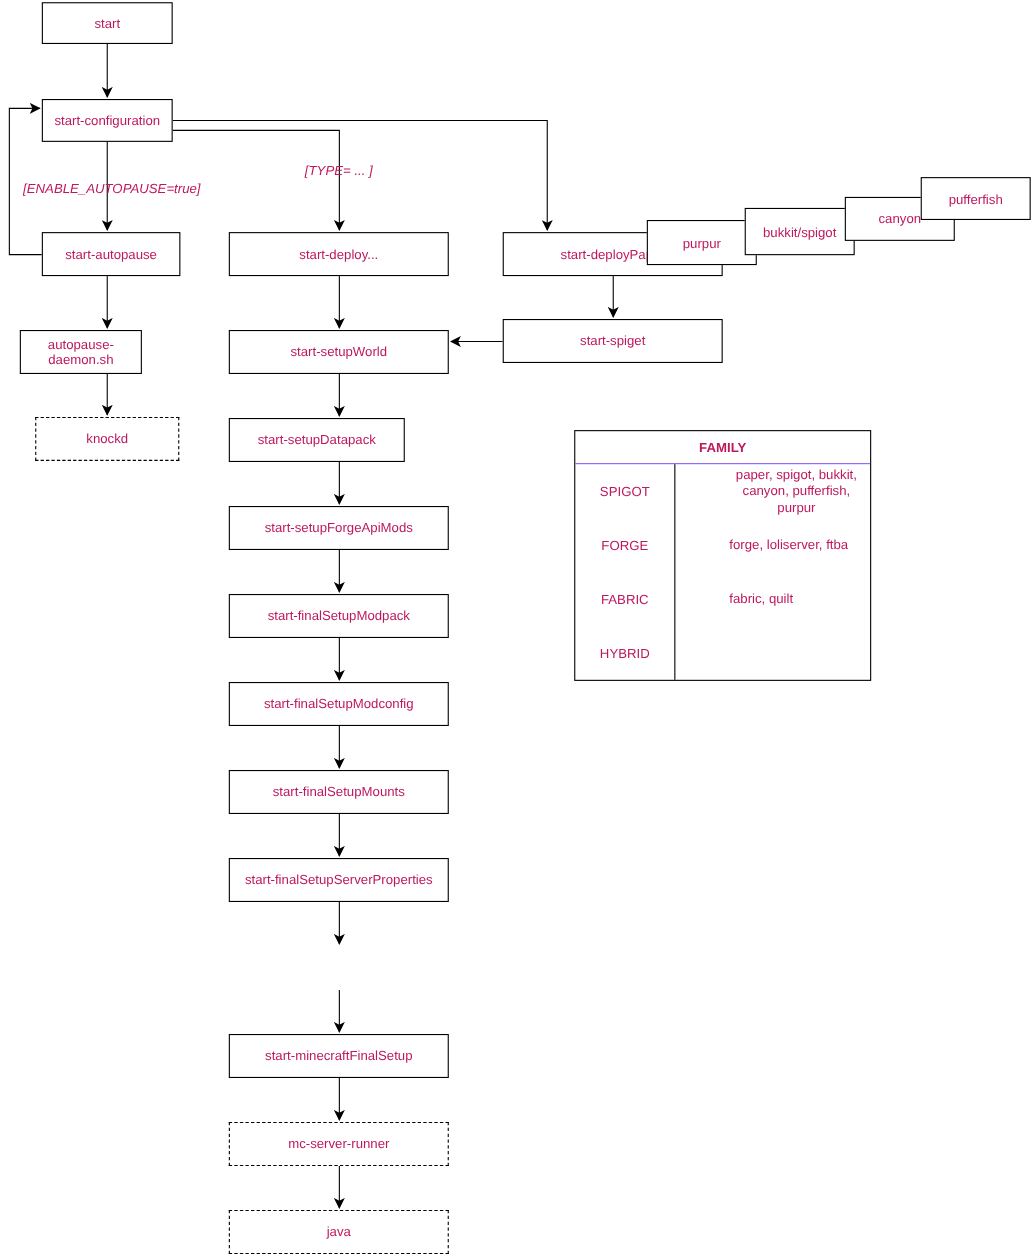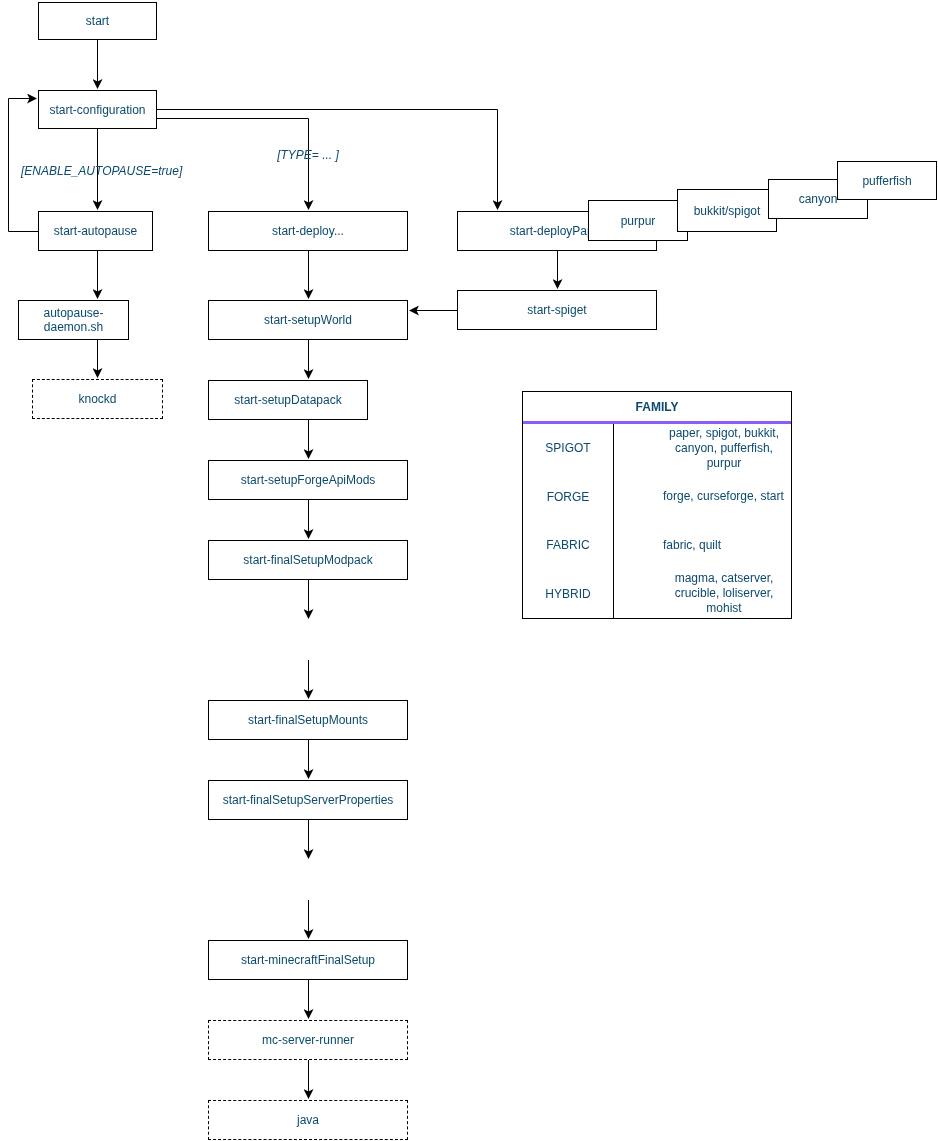--- a/index.html
+++ b/index.html
@@ -1,37 +1,37 @@
 <!DOCTYPE html>
 <html><head>
 <meta charset="utf-8">
 <style>
   html,body{margin:0;padding:0;background:#ffffff;}
   .canvas{
     position:relative;width:938px;height:1141px;background:#ffffff;
-    font-family:"Liberation Sans",sans-serif;font-size:12px;color:#0c4a6e;
+    font-family:"Liberation Sans",sans-serif;font-size:12px;color:#be185d;
     overflow:hidden;
   }
   svg.edges{position:absolute;left:0;top:0;pointer-events:none;}
   .node{
     position:absolute;box-sizing:border-box;background:#ffffff;
     border:1px solid #000000;display:flex;align-items:center;justify-content:center;
     text-align:center;line-height:14px;padding:2px;
   }
   .node.dashed{border-style:dashed;}
   .edge-label{
     position:absolute;text-align:center;white-space:nowrap;line-height:14px;font-style:italic;
   }
   .family-table{
     position:absolute;left:522px;top:391px;width:270px;height:228px;
     box-sizing:border-box;border:1px solid #000000;background:#ffffff;
     display:flex;flex-direction:column;
   }
   .ft-header{
-    height:29px;flex:0 0 29px;border-bottom:3px solid #8b5cf6;
+    height:29px;flex:0 0 29px;border-bottom:1px solid #8b5cf6;
     display:flex;align-items:center;justify-content:center;font-weight:bold;
   }
   .ft-body{flex:1;display:flex;flex-direction:column;}
   .ft-row{flex:1;display:flex;gap:41px;}
   .ft-family{
     width:91px;flex:0 0 91px;box-sizing:border-box;border-right:1px solid #000000;
     display:flex;align-items:center;justify-content:center;
   }
   .ft-members{
     flex:1;display:flex;align-items:center;text-align:center;
@@ -68,29 +68,30 @@
       <polyline points="308.5,740 308.5,778" marker-end="url(#arr)"></polyline>
       <polyline points="308.5,820 308.5,858" marker-end="url(#arr)"></polyline>
       <polyline points="308.5,900 308.5,938" marker-end="url(#arr)"></polyline>
       <polyline points="308.5,980 308.5,1018" marker-end="url(#arr)"></polyline>
       <polyline points="308.5,1060 308.5,1098" marker-end="url(#arr)"></polyline>
     </g>
   </svg>
 
   <div class="node" style="left:38px;top:2px;width:119px;height:38px">start</div>
   <div class="node" style="left:38px;top:90px;width:119px;height:39px">start-configuration</div>
-  <div class="node" style="left:38px;top:211px;width:115px;height:40px">start-autopause</div>
+  <div class="node" style="left:38px;top:211px;width:126px;height:40px">start-autopause</div>
   <div class="node" style="left:18px;top:300px;width:111px;height:40px">autopause-daemon.sh</div>
   <div class="node dashed" style="left:32px;top:379px;width:131px;height:40px">knockd</div>
 
   <div class="node" style="left:208px;top:211px;width:200px;height:40px">start-deploy...</div>
   <div class="node" style="left:208px;top:300px;width:200px;height:40px">start-setupWorld</div>
   <div class="node" style="left:208px;top:380px;width:160px;height:40px">start-setupDatapack</div>
   <div class="node" style="left:208px;top:460px;width:200px;height:40px">start-setupForgeApiMods</div>
   <div class="node" style="left:208px;top:540px;width:200px;height:40px">start-finalSetupModpack</div>
+  <div class="node" style="left:208px;top:620px;width:200px;height:40px">start-finalSetupModconfig</div>
   <div class="node" style="left:208px;top:700px;width:200px;height:40px">start-finalSetupMounts</div>
   <div class="node" style="left:208px;top:780px;width:200px;height:40px">start-finalSetupServerProperties</div>
   <div class="node" style="left:208px;top:940px;width:200px;height:40px">start-minecraftFinalSetup</div>
   <div class="node dashed" style="left:208px;top:1020px;width:200px;height:40px">mc-server-runner</div>
   <div class="node dashed" style="left:208px;top:1100px;width:200px;height:40px">java</div>
 
   <div class="node" style="left:457px;top:211px;width:200px;height:40px">start-deployPaper</div>
   <div class="node" style="left:588px;top:200px;width:100px;height:41px">purpur</div>
   <div class="node" style="left:677px;top:189px;width:100px;height:43px">bukkit/spigot</div>
   <div class="node" style="left:768px;top:179px;width:100px;height:40px">canyon</div>
@@ -102,26 +103,25 @@
 
   <div class="family-table">
     <div class="ft-header">FAMILY</div>
     <div class="ft-body">
       <div class="ft-row">
         <div class="ft-family">SPIGOT</div>
         <div class="ft-members">paper, spigot, bukkit, canyon, pufferfish, purpur</div>
       </div>
       <div class="ft-row">
         <div class="ft-family">FORGE</div>
-        <div class="ft-members">forge, curseforge, start</div>
+        <div class="ft-members">forge, loliserver, ftba</div>
       </div>
       <div class="ft-row">
         <div class="ft-family">FABRIC</div>
         <div class="ft-members">fabric, quilt</div>
       </div>
       <div class="ft-row">
         <div class="ft-family">HYBRID</div>
-        <div class="ft-members">magma, catserver, crucible, loliserver, mohist</div>
       </div>
     </div>
   </div>
 
 </div>
 
 </body></html>

